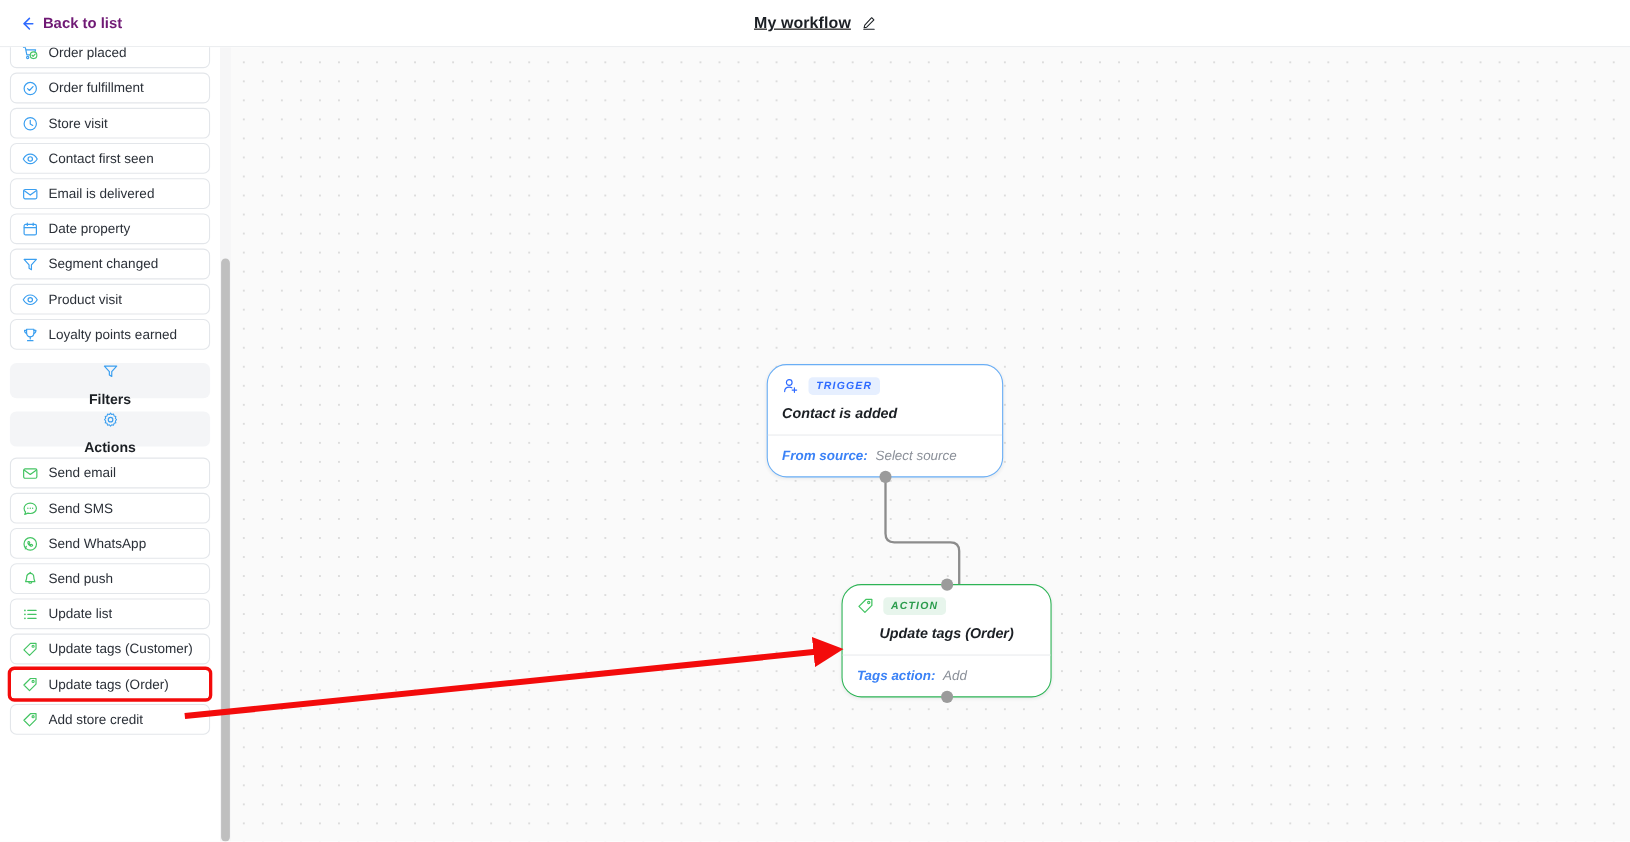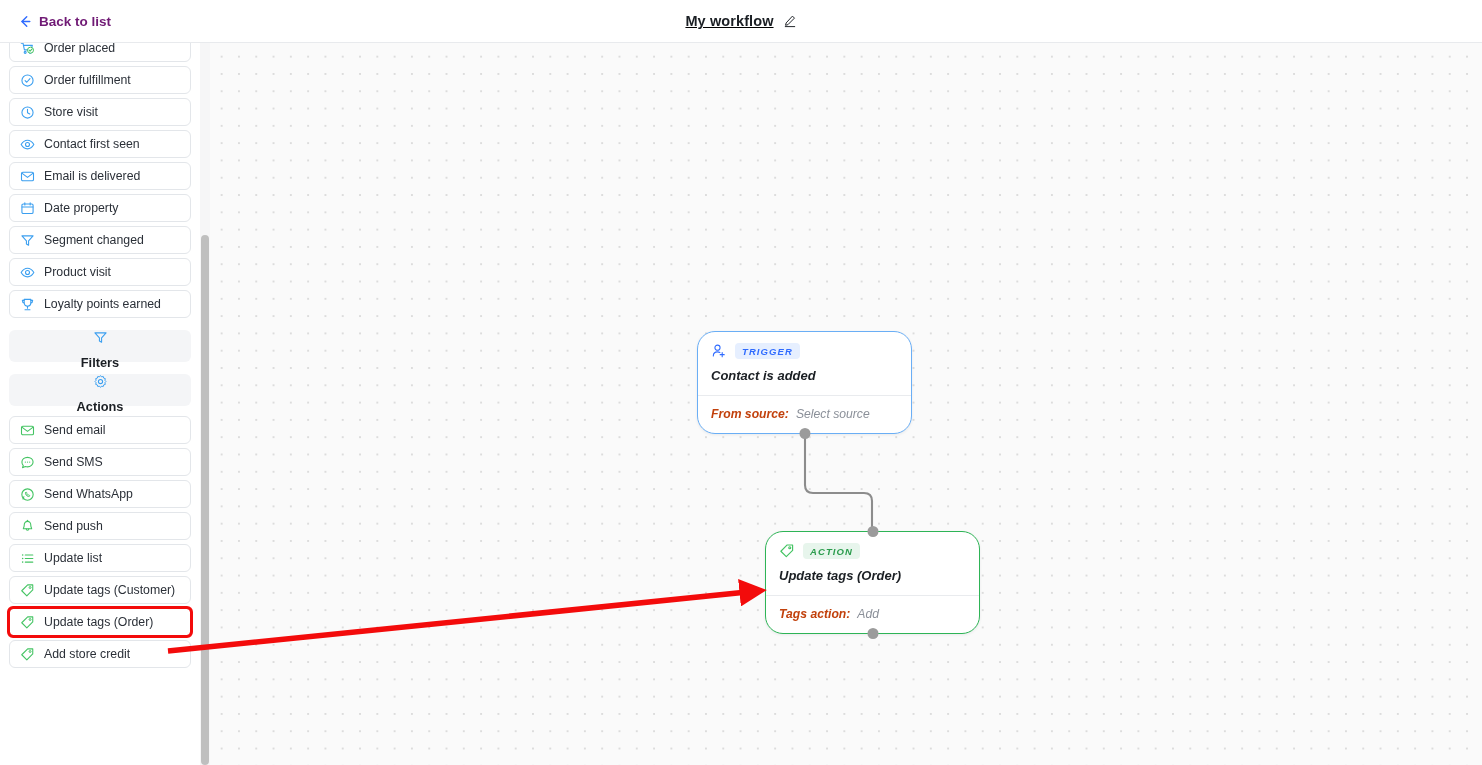--- a/index.html
+++ b/index.html
@@ -113,21 +113,21 @@
   .badge.trigger { color: #2f6bff; background: #e6efff; }
   .badge.action  { color: #2b9c4d; background: #e7f5ec; }
   .node-title { font-size: 13px; font-weight: 700; color: #1b1f24; }
 
   .node-div { height: 1px; background: #e9ebee; }
   .node-bottom {
     padding: 11px 13px 12px 13px;
     display: flex; align-items: baseline; gap: 7px;
     font-size: 12.2px;
   }
-  .node-bottom .k { font-weight: 700; color: #c2410c; }
+  .node-bottom .k { font-weight: 700; color: #3b82f6; }
   .node-bottom .v { color: #8b9099; }
 
   .handle {
     position: absolute; width: 11px; height: 11px; border-radius: 50%;
     background: #9b9b9b; left: 50%; transform: translateX(-50%);
     cursor: pointer;
   }
   .handle.bottom { bottom: -6px; }
   .handle.top { top: -6px; }
 
@@ -333,21 +333,21 @@
         <div class="node-title">Contact is added</div>
       </div>
       <div class="node-div"></div>
       <div class="node-bottom">
         <span class="k">From source:</span>
         <span class="v">Select source</span>
       </div>
       <div class="handle bottom"></div>
     </div>
 
-    <div class="node action" style="left:555px; top:488px; width:215px;">
+    <div class="node action" style="left:555px; top:488px; width:191px;text-align:center;">
       <div class="handle top"></div>
       <div class="node-top">
         <div class="node-badgerow">
           <svg class="ic" viewBox="0 0 18 18">
             <path d="M9.2 2.2 H15.3 V8.3 L8.2 15.4 L2.1 9.3 Z" fill="none" stroke="#44c463" stroke-width="1.3" stroke-linejoin="round"></path>
             <circle cx="12.1" cy="5.4" r="1.15" fill="none" stroke="#44c463" stroke-width="1.2"></circle>
           </svg>
           <span class="badge action">ACTION</span>
         </div>
         <div class="node-title">Update tags (Order)</div>

